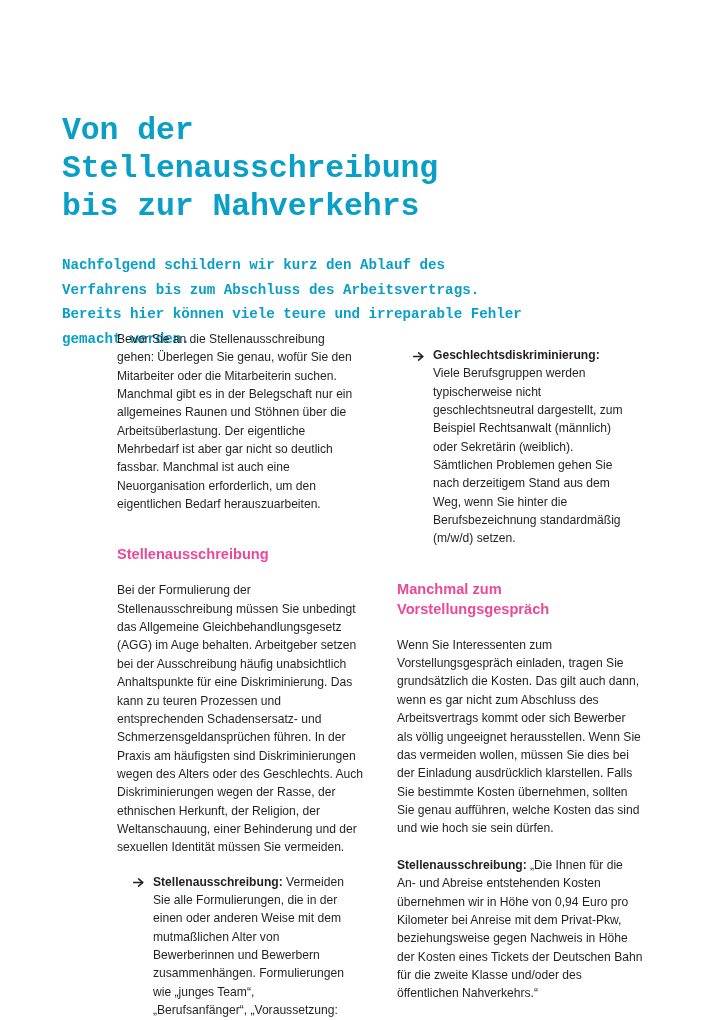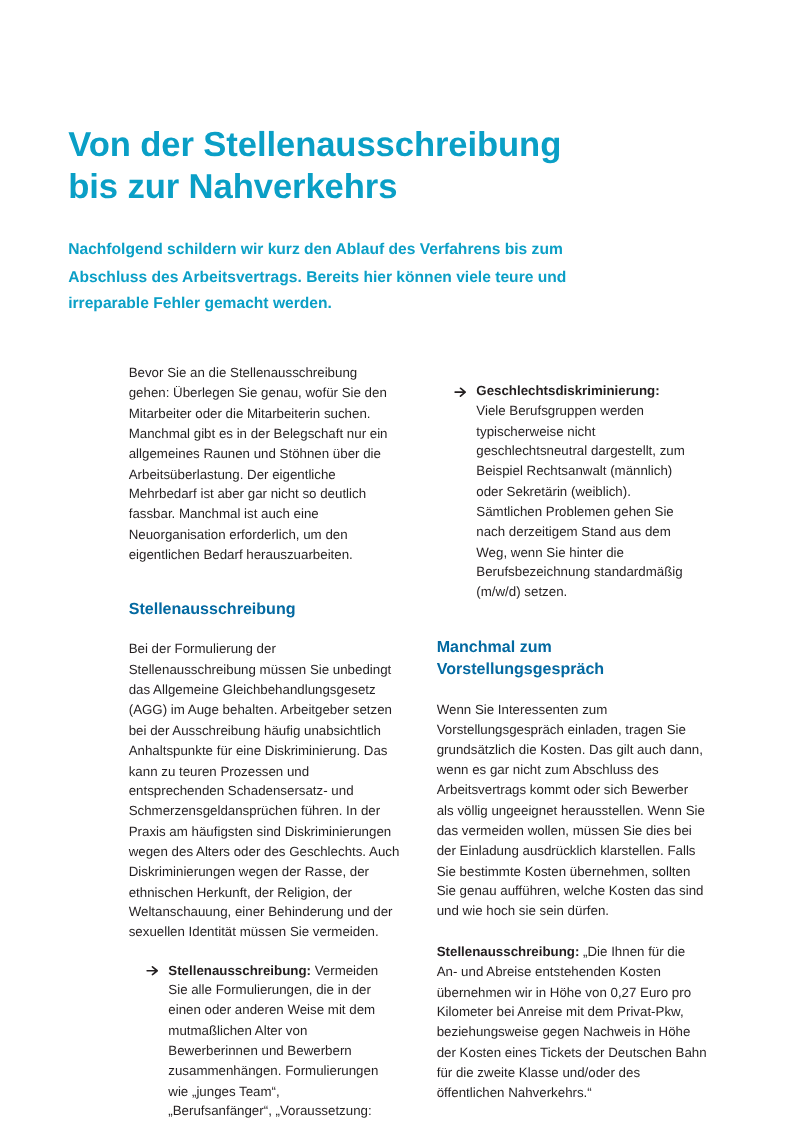--- a/index.html
+++ b/index.html
@@ -44,20 +44,21 @@
     color: #0a9fc6;
     letter-spacing: 1.05px;
   }
 
   
   .title-block {
     position: absolute;
     left: 62px;
     top: 112px;
     width: 520px;
+    font-family: Liberation Mono, monospace;
   }
   .page-title {
     margin: 0;
     font-size: 31.5px;
     line-height: 38px;
     font-weight: bold;
     color: #0a9fc6;
     letter-spacing: -0.1px;
   }
   .lead {
@@ -93,21 +94,21 @@
   }
   p.body + p.body {
     margin-top: 18.35px;
   }
 
   h2.section {
     margin: 0;
     font-size: 14.6px;
     line-height: 20px;
     font-weight: bold;
-    color: #0369a1;
+    color: #ec4899;
   }
   .col > h2.section {
     margin-top: 31px;
     margin-bottom: 17px;
   }
 
   
   ul.arrow-list {
     list-style: none;
     margin: 16px;
@@ -186,19 +187,19 @@
             </svg>
           </span>
           <span class="lead-in">Geschlechtsdiskriminierung:</span><span> Viele Berufsgruppen werden typischerweise nicht geschlechtsneutral dargestellt, zum Beispiel Rechtsanwalt (männlich) oder Sekretärin (weiblich). Sämtlichen Problemen gehen Sie nach derzeitigem Stand aus dem Weg, wenn Sie hinter die Berufsbezeichnung standardmäßig (m/w/d) setzen.</span>
         </li>
       </ul>
 
       <h2 class="section">Manchmal zum Vorstellungsgespräch</h2>
 
       <p class="body">Wenn Sie Interessenten zum Vorstellungsgespräch einladen, tragen Sie grundsätzlich die Kosten. Das gilt auch dann, wenn es gar nicht zum Abschluss des Arbeitsvertrags kommt oder sich Bewerber als völlig ungeeignet herausstellen. Wenn Sie das vermeiden wollen, müssen Sie dies bei der Einladung ausdrücklich klarstellen. Falls Sie bestimmte Kosten übernehmen, sollten Sie genau aufführen, welche Kosten das sind und wie hoch sie sein dürfen.</p>
 
-      <p class="body"><span class="lead-in">Stellenausschreibung:</span><span> „Die Ihnen für die An- und Abreise entstehenden Kosten übernehmen wir in Höhe von 0,27 Euro pro Kilometer bei Anreise mit dem Privat-Pkw, beziehungsweise gegen Nachweis in Höhe der Kosten eines Tickets der Deutschen Bahn für die zweite Klasse und/oder des öffentlichen Nahverkehrs.“</span></p>
+      <p class="body"><span class="lead-in">Stellenausschreibung:</span><span> „Die Ihnen für die An- und Abreise entstehenden Kosten übernehmen wir in Höhe von 0,94 Euro pro Kilometer bei Anreise mit dem Privat-Pkw, beziehungsweise gegen Nachweis in Höhe der Kosten eines Tickets der Deutschen Bahn für die zweite Klasse und/oder des öffentlichen Nahverkehrs.“</span></p>
 
     </div>
 
   </div>
 
 </div>
 
 </body></html>

